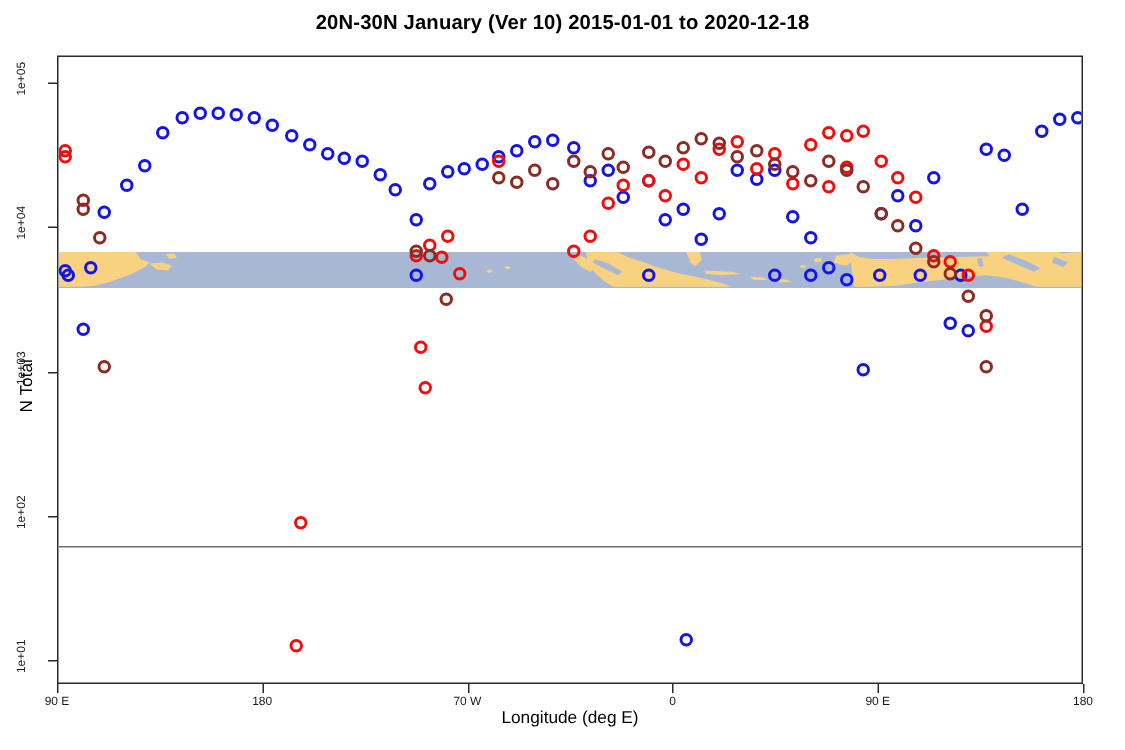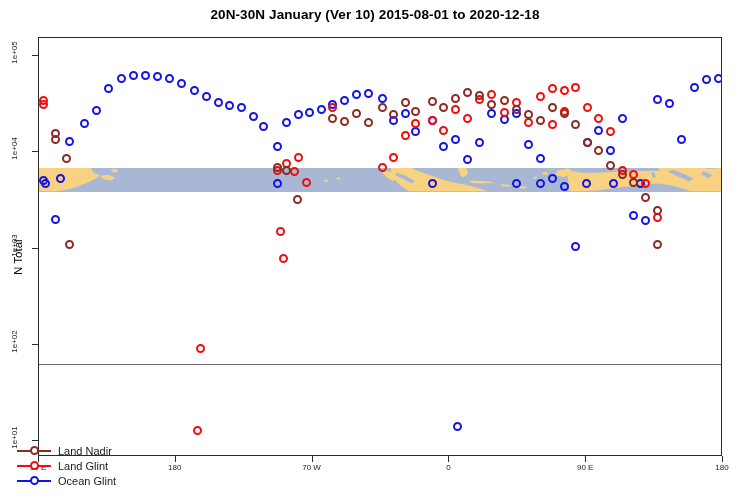--- a/index.html
+++ b/index.html
@@ -73,23 +73,24 @@
     position:absolute;left:12.5px;top:2.2px;width:9px;height:9px;border-radius:50%;
     box-sizing:border-box;border:2.4px solid #000;background:#fff;
   }
   .legend-label{font-size:11px;color:#1a1a1a;padding-left:7px;white-space:nowrap;}
 </style>
 </head>
 <body>
 
 <div id="root">
 
-  <div id="chart-title">20N-30N January (Ver 10)   2015-08-01 to 2020-12-18</div>
+  <div id="chart-title">20N-30N January (Ver 10)   2015-01-01 to 2020-12-18</div>
 
   <div id="ylabel" style="left: 12px; top: 274.5px;">N Total</div>
+  <div id="xlabel">Longitude (deg E)</div>
 
   <div id="plot-frame">
     <div id="plot-area">
       <div id="map-band" style="top: 130.371px; height: 23.239px; background: rgb(168, 184, 212);">
         <svg viewBox="0 0 450 30" preserveAspectRatio="none">
           <g fill="#F9D281">
 
             <path d="M0,0 L34,0 L36,6 L40,9 L38,13 L33,18 L28,22 L22,26 L16,29 L10,30 L0,30 Z"></path>
             <path d="M40,10 L46,9 L50,12 L48,16 L43,15 Z"></path>
 
@@ -299,37 +300,14 @@
       <div class="xtick-line" style="position: absolute; left: 311.6px; top: 456px;"></div>
       <div class="xtick-label" style="top: 463px; left: 0px; width: 60px; text-align: center; margin-left: 281.6px;">70 W</div>
       <div class="xtick-line" style="position: absolute; left: 448.4px; top: 456px;"></div>
       <div class="xtick-label" style="top: 463px; left: 0px; width: 60px; text-align: center; margin-left: 418.4px;">0</div>
       <div class="xtick-line" style="position: absolute; left: 585.2px; top: 456px;"></div>
       <div class="xtick-label" style="top: 463px; left: 0px; width: 60px; text-align: center; margin-left: 555.2px;">90 E</div>
       <div class="xtick-line" style="position: absolute; left: 722px; top: 456px;"></div>
       <div class="xtick-label" style="top: 463px; left: 0px; width: 60px; text-align: center; margin-left: 692px;">180</div>
     </div>
 
-  <div id="legend">
-      <div class="legend-row">
-        <div class="legend-sym">
-          <div class="lline" style="border-top-color: rgb(139, 43, 34);"></div>
-          <div class="lmark" style="border-color: rgb(139, 43, 34);"></div>
-        </div>
-        <div class="legend-label">Land Nadir</div>
-      </div>
-      <div class="legend-row">
-        <div class="legend-sym">
-          <div class="lline" style="border-top-color: rgb(242, 13, 13);"></div>
-          <div class="lmark" style="border-color: rgb(242, 13, 13);"></div>
-        </div>
-        <div class="legend-label">Land Glint</div>
-      </div>
-      <div class="legend-row">
-        <div class="legend-sym">
-          <div class="lline" style="border-top-color: rgb(20, 20, 230);"></div>
-          <div class="lmark" style="border-color: rgb(20, 20, 230);"></div>
-        </div>
-        <div class="legend-label">Ocean Glint</div>
-      </div>
-    </div>
 
 </div>
 
 </body></html>

